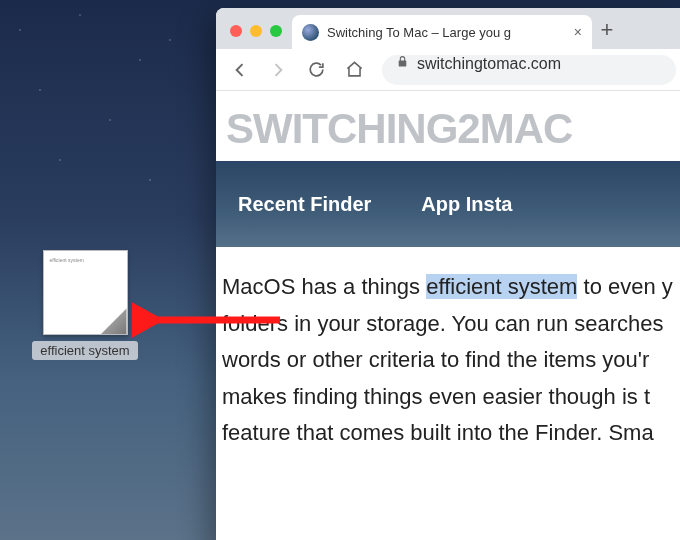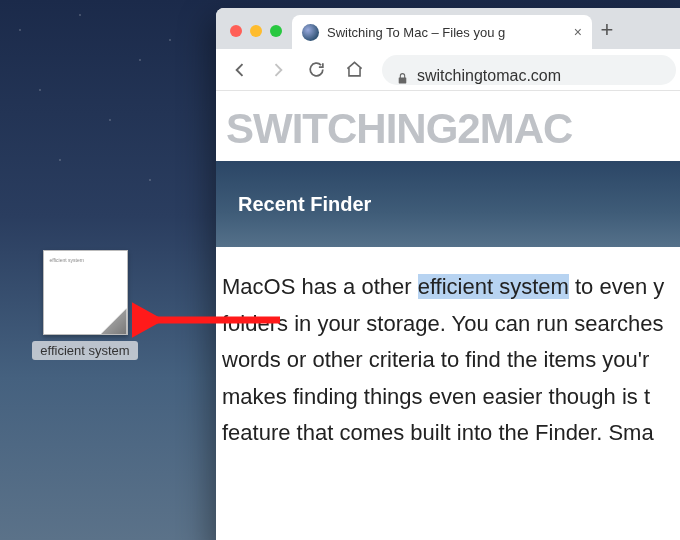--- a/index.html
+++ b/index.html
@@ -75,21 +75,21 @@
   .tab-x{font-size:14px;color:#666;flex:none}
   .newtab{width:30px;text-align:center;font-size:22px;color:#555;margin-bottom:6px}
   .toolbar{
     height:42px;background:#fff;display:flex;align-items:center;gap:18px;
     padding:0 14px;border-bottom:1px solid #e3e3e3;
   }
   .tbtn{width:20px;height:20px;color:#666;display:flex;align-items:center;justify-content:center}
   .tbtn.dis{color:#c3c3c3}
   .omnibox{
     flex:1;height:30px;background:#f1f3f4;border-radius:15px;
-    display:flex;align-items:flex-end;gap:8px;padding:0 14px;font-size:16px;color:#333
+    display:flex;align-items:flex-start;gap:8px;padding:0 14px;font-size:16px;color:#333
   }
   .lock{width:13px;height:13px;color:#666}
   .content{flex:1;overflow:hidden;position:relative}
   .logo{
     font-family:"Arial Black",sans-serif;font-weight:900;font-size:42px;
     letter-spacing:-1px;color:#bfc2c7;padding:14px 6px 8px 10px;white-space:nowrap;
   }
   .nav{
     height:86px;background:linear-gradient(180deg,#2b4666,#3f5c78 60%,#55718a);
     display:flex;align-items:center;gap:50px;padding:0 22px;
@@ -117,21 +117,21 @@
 
 <div class="browser">
   <div class="tabstrip">
     <div class="traffic">
       <div class="tl r"></div>
       <div class="tl y"></div>
       <div class="tl g"></div>
     </div>
     <div class="tab">
       <div class="favicon"></div>
-      <span class="tab-title">Switching To Mac – Files you g</span>
+      <span class="tab-title">Switching To Mac – Large you g</span>
       <span class="tab-x">×</span>
     </div>
     <div class="newtab">+</div>
   </div>
 
   <div class="toolbar">
     <div class="tbtn">
       <svg viewBox="0 0 24 24" width="20" height="20" fill="none" stroke="currentColor" stroke-width="2.3">
           <path d="M15 5l-7 7 7 7"></path>
         </svg>
@@ -156,23 +156,24 @@
           <path d="M7 10V7a5 5 0 0 1 10 0v3h1a1 1 0 0 1 1 1v9a1 1 0 0 1-1 1H6a1 1 0 0 1-1-1v-9a1 1 0 0 1 1-1h1zm2 0h6V7a3 3 0 1 0-6 0v3z"></path>
         </svg>
       <span>switchingtomac.com</span>
     </div>
   </div>
 
   <div class="content">
     <div class="logo">SWITCHING2MAC</div>
     <div class="nav">
       <span>Recent Finder</span>
+      <span>App Insta</span>
     </div>
     <div class="article">
-      <div><span>MacOS has a other </span><span class="hl">efficient system</span><span> to even y</span></div>
+      <div><span>MacOS has a things </span><span class="hl">efficient system</span><span> to even y</span></div>
       <div>folders in your storage. You can run searches</div>
       <div>words or other criteria to find the items you'r</div>
       <div>makes finding things even easier though is t</div>
       <div>feature that comes built into the Finder. Sma</div>
     </div>
   </div>
 </div>
 
 <svg class="arrow" viewBox="0 0 150 50">
   <defs>

